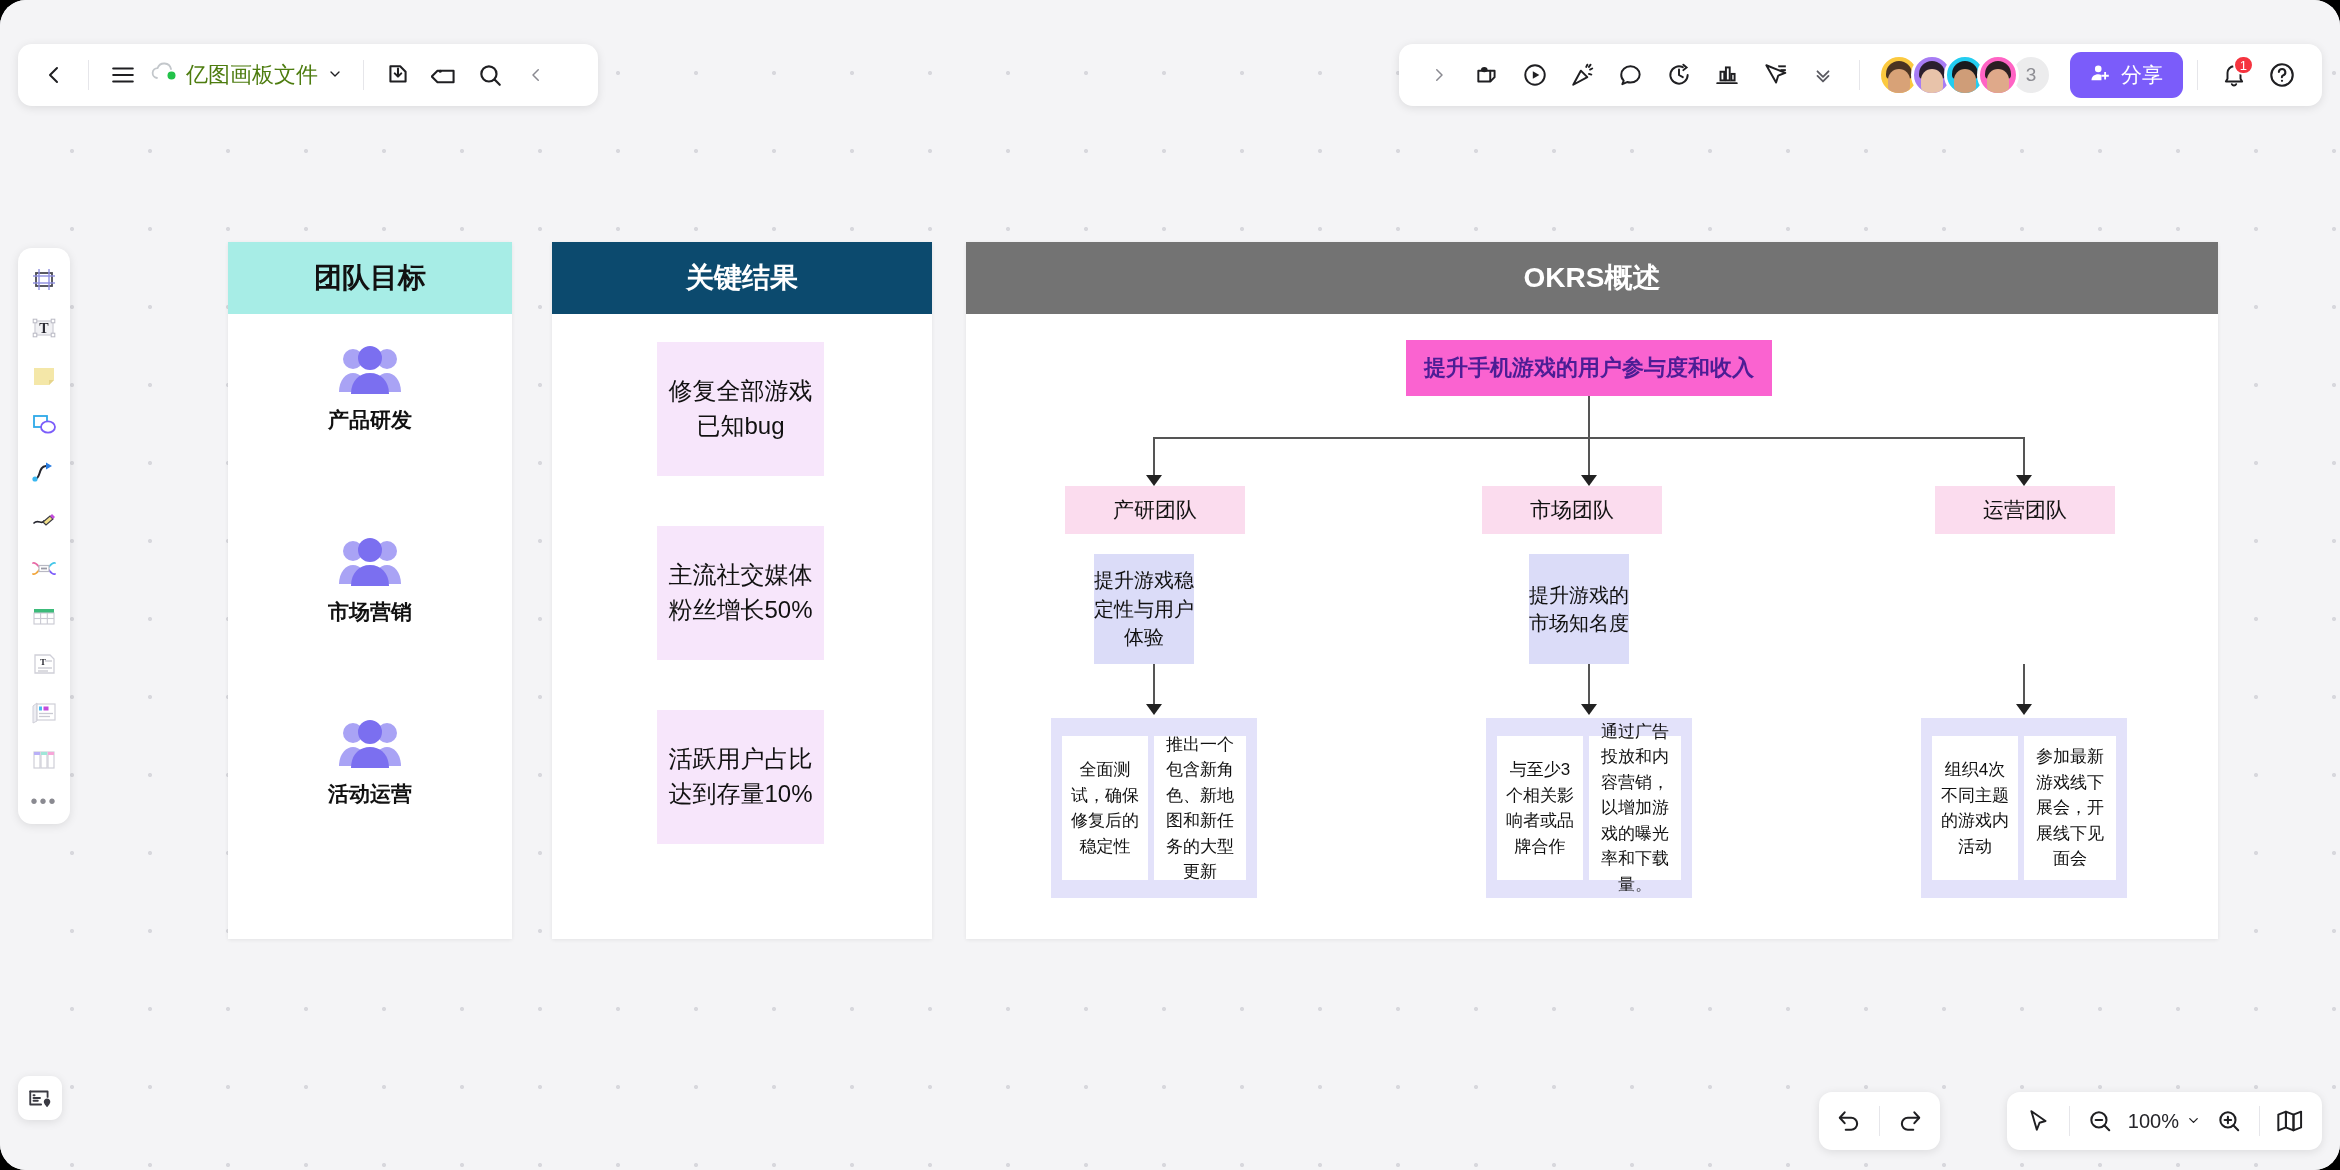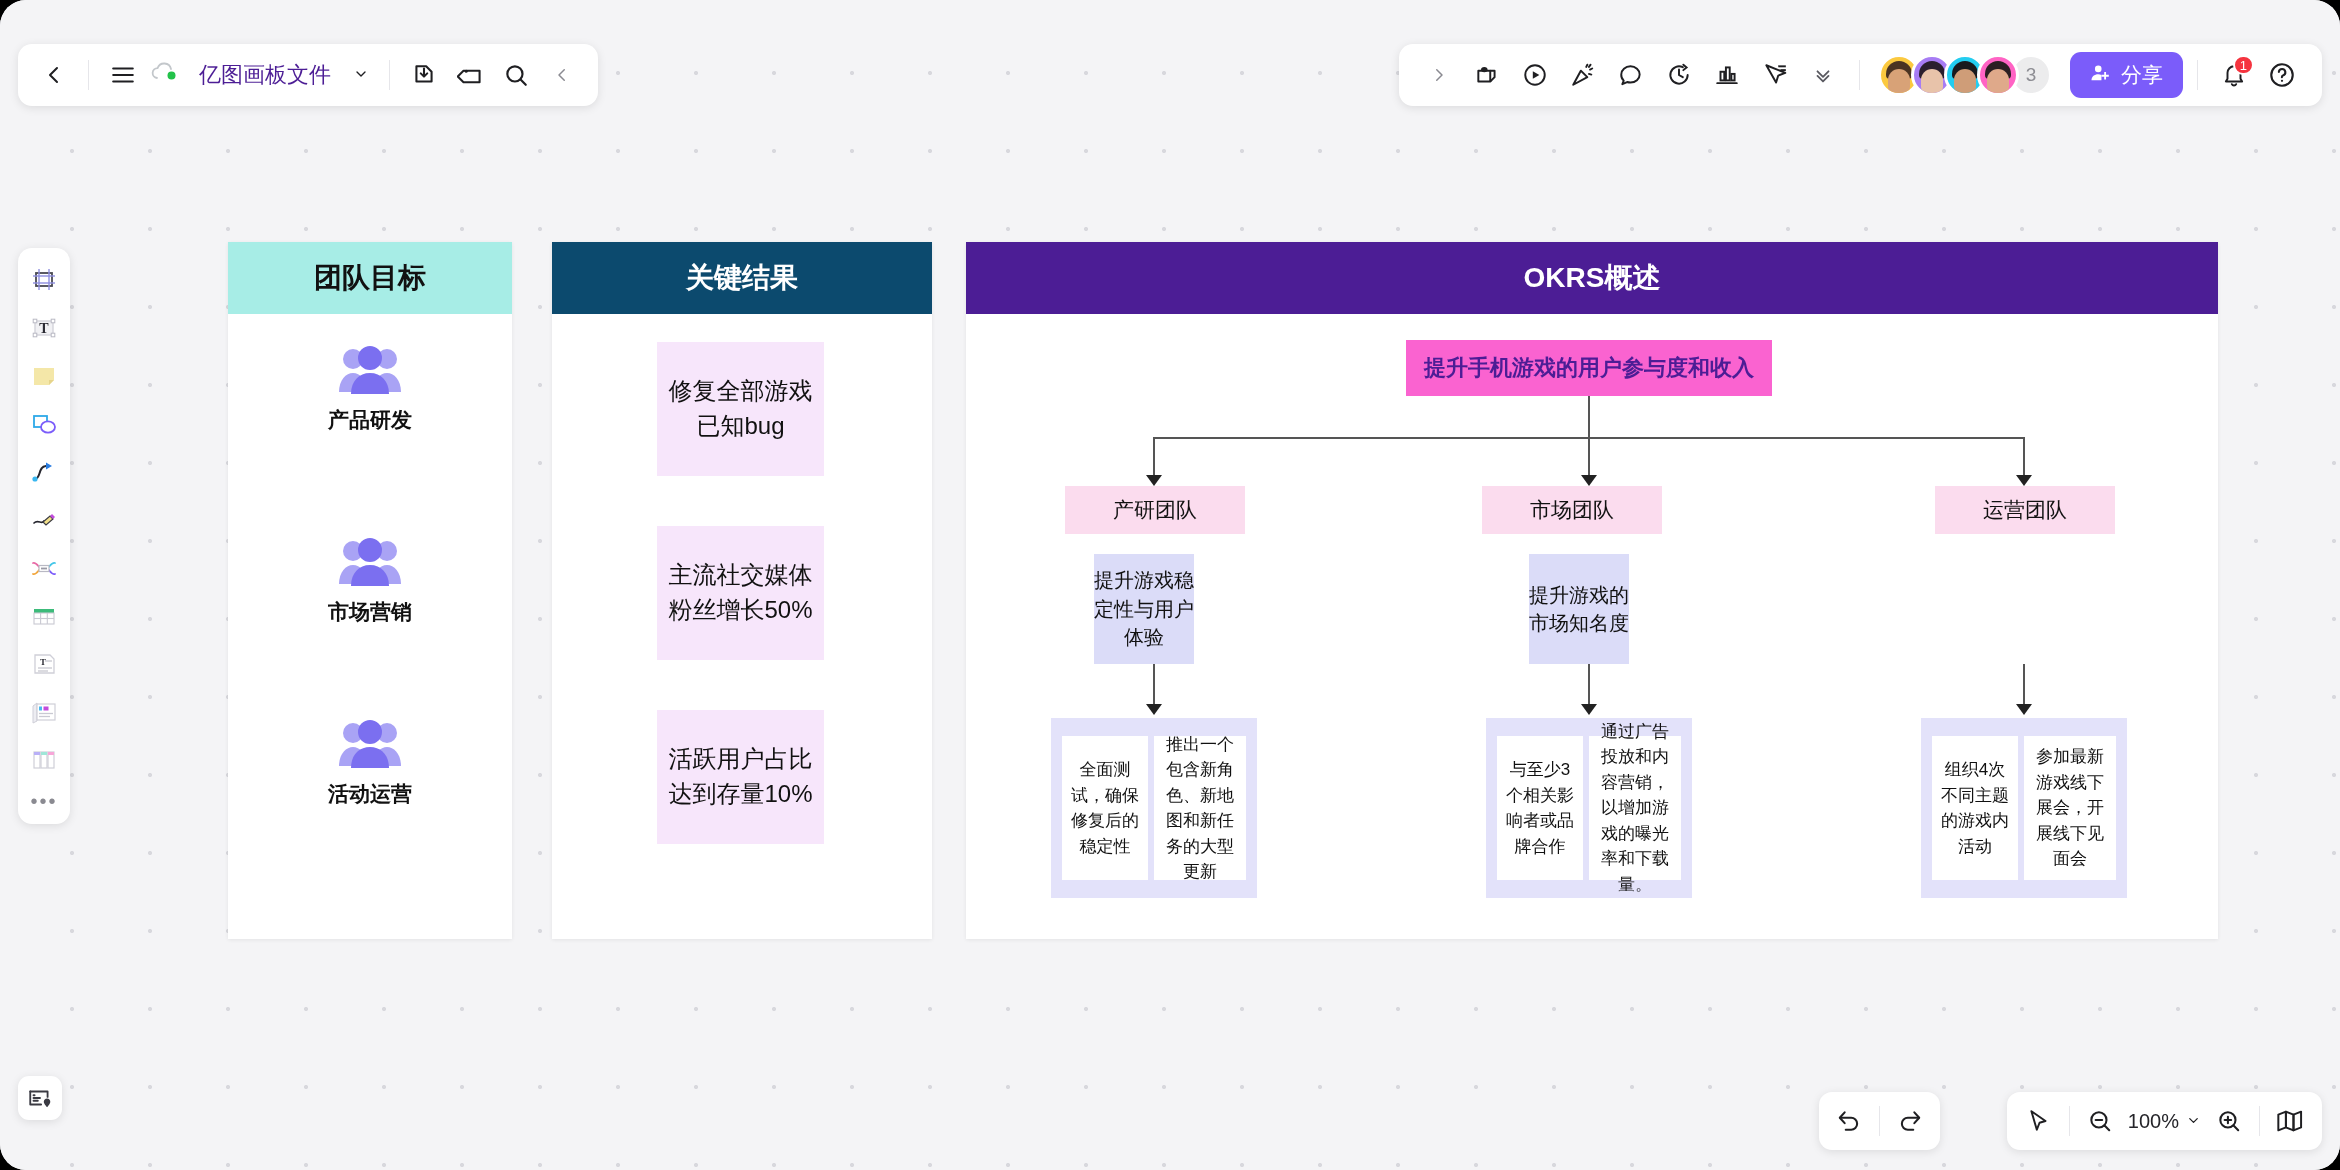--- a/index.html
+++ b/index.html
@@ -53,24 +53,24 @@
     border-radius: 8px;
     cursor: pointer;
     color: #1f1f22;
     flex: 0 0 auto;
   }
   .tb-sep {
     width: 1px; height: 30px; background: #e6e6ea;
     margin: 0 10px; flex: 0 0 auto;
   }
   .doc-title {
-    display: flex; align-items: center; gap: 22px;
+    display: flex; align-items: center; gap: 9px;
     padding: 0 8px 0 4px; height: 44px;
     border-radius: 8px; cursor: pointer;
-    font-size: 22px; color: #4c1d95;
+    font-size: 22px; color: #4d7c0f;
     white-space: nowrap;
   }
 
   .avatars { display: flex; align-items: center; margin-left: 4px; }
   .avatar {
     width: 42px; height: 42px; border-radius: 50%;
     border: 3px solid #fff; margin-left: -9px;
     overflow: hidden; position: relative;
     flex: 0 0 auto;
   }
@@ -281,21 +281,21 @@
   </div>
 
   <div class="panel" id="p-kr">
     <div class="panel-head white" style="background:#0c4a6e">关键结果</div>
     <div class="kr-card" style="top:100px">修复全部游戏已知bug</div>
     <div class="kr-card" style="top:284px">主流社交媒体粉丝增长50%</div>
     <div class="kr-card" style="top:468px">活跃用户占比达到存量10%</div>
   </div>
 
   <div class="panel" id="p-okr">
-    <div class="panel-head white" style="background:#4c1d95">OKRS概述</div>
+    <div class="panel-head white" style="background:#737373">OKRS概述</div>
 
     <div class="node node-root" style="left:440px; top:98px; width:366px; height:56px">提升手机游戏的用户参与度和收入</div>
 
     <div class="ln" style="left:622px; top:154px; width:2px; height:42px"></div>
     <div class="ln" style="left:187px; top:195px; width:872px; height:2px"></div>
     <div class="ln" style="left:187px; top:195px; width:2px; height:42px"></div>
     <div class="ln" style="left:622px; top:195px; width:2px; height:42px"></div>
     <div class="ln" style="left:1057px; top:195px; width:2px; height:42px"></div>
     <div class="arrow-down" style="left:180px;  top:233px"></div>
     <div class="arrow-down" style="left:615px;  top:233px"></div>

